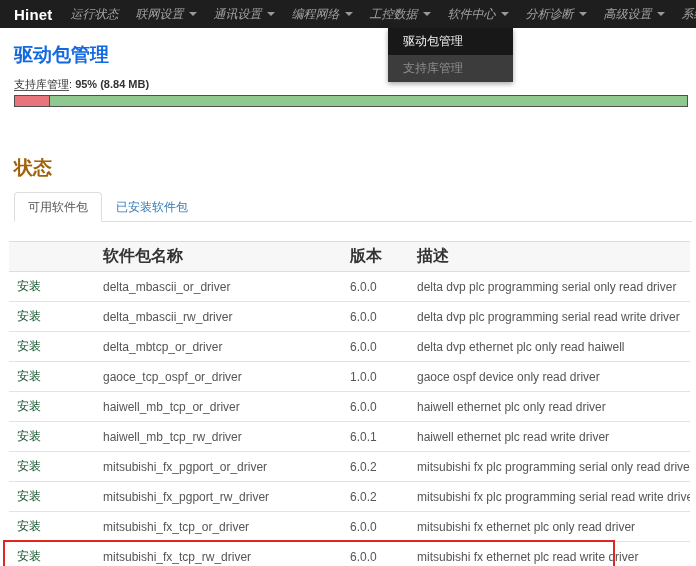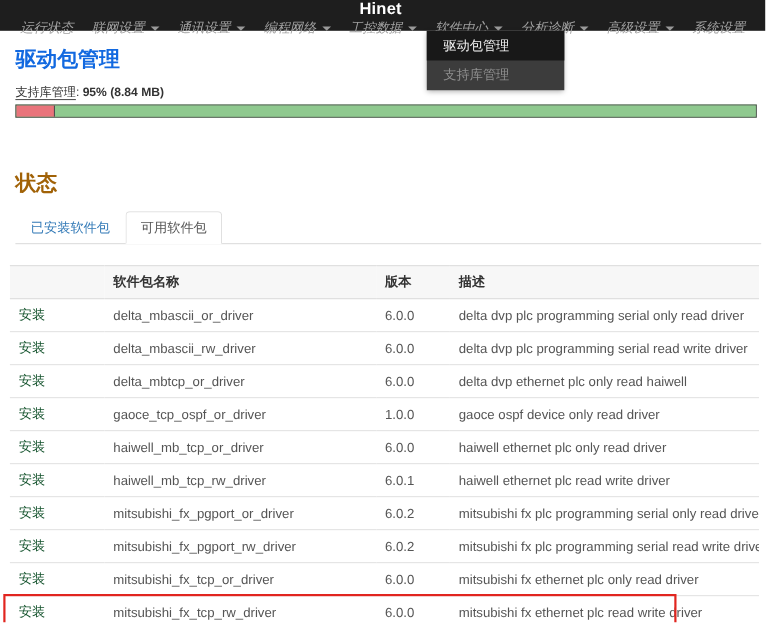--- a/index.html
+++ b/index.html
@@ -1,20 +1,20 @@
 <!DOCTYPE html>
 <html><head>
 <meta charset="utf-8">
 <style>
   html,body{margin:0;padding:0;background:#fff;}
   body{font-family:"Liberation Sans","DejaVu Sans",sans-serif;}
   .page{position:relative;width:696px;height:566px;background:#fff;overflow:hidden;}
 
   
-  .navbar{position:relative;height:28px;background:#1e1e1e;display:flex;align-items:center;z-index:5;flex-direction:column;}
+  .navbar{position:relative;height:28px;background:#1e1e1e;display:flex;align-items:center;z-index:5;}
   .brand{color:#ffffff;font-size:15px;font-weight:700;margin:0 18px 0 14px;letter-spacing:.2px;cursor:pointer;}
   .nav-items{display:flex;align-items:center;gap:17px;}
   .nav-item{color:#a2a2a2;font-size:12px;display:flex;align-items:center;cursor:pointer;white-space:nowrap;font-style:italic;}
   .caret{display:inline-block;width:0;height:0;border-left:4px solid transparent;border-right:4px solid transparent;border-top:4px solid #9a9a9a;margin-left:5px;}
 
   
   .dropdown{position:absolute;left:388px;top:28px;width:125px;background:#3c3c3c;z-index:10;box-shadow:0 2px 5px rgba(0,0,0,.35);}
   .dropdown-item{font-size:12px;color:#8e8e8e;padding:5px 15px;cursor:pointer;white-space:nowrap;}
   .dropdown-item.active{background:#181818;color:#f2f2f2;}
 
@@ -32,21 +32,21 @@
   .status-heading{font-size:19px;font-weight:700;color:#a16207;margin:52px 0 16px 0;line-height:17px;}
   .tabs{display:flex;align-items:flex-end;margin:9px -10px 0 0;border-bottom:1px solid #ddd;}
   .tab{font-size:12px;padding:7px 13px;margin-bottom:-1px;cursor:pointer;border:1px solid transparent;border-radius:4px 4px 0 0;line-height:14px;}
   .tab.inactive{color:#337ab7;}
   .tab.active{color:#555;background:#fff;border-color:#ddd #ddd #fff #ddd;}
 
   
   .table-wrap{position:relative;margin:19px -8px 0 -5px;}
   table{width:100%;border-collapse:collapse;table-layout:fixed;}
   thead tr{background:#f7f7f7;}
-  th{font-size:12px;color:#333;text-align:left;font-weight:700;height:30px;padding:0 8px;border-top:1px solid #ddd;border-bottom:1px solid #ddd;box-sizing:border-box;}
+  th{font-size:16px;color:#333;text-align:left;font-weight:700;height:30px;padding:0 8px;border-top:1px solid #ddd;border-bottom:1px solid #ddd;box-sizing:border-box;}
   td{font-size:12px;color:#555;height:30px;padding:0 8px;border-bottom:1px solid #e3e3e3;box-sizing:border-box;white-space:nowrap;overflow:hidden;}
   td.install a{color:#14532d;text-decoration:none;cursor:pointer;}
   .red-highlight{position:absolute;left:-6px;top:299px;width:612px;height:33px;border:2px solid #e1251f;pointer-events:none;box-sizing:border-box;}
 </style>
 </head>
 <body>
 
 <div class="page">
 
   <div class="navbar">
@@ -105,22 +105,22 @@
     </div>
 
     <div class="progress-track">
       <div class="seg-used" style="width:5%;background:#e9747b"></div>
       <div class="seg-free" style="width:95%;background:#8fc98f"></div>
     </div>
 
     <h4 class="status-heading">状态</h4>
 
     <div class="tabs">
+      <span class="tab active">可用软件包</span>
       <span class="tab inactive">已安装软件包</span>
-      <span class="tab active">可用软件包</span>
     </div>
 
     <div class="table-wrap">
       <table>
         <colgroup>
             <col style="width:86px">
             <col style="width:247px">
             <col style="width:67px">
             <col>
           </colgroup>

